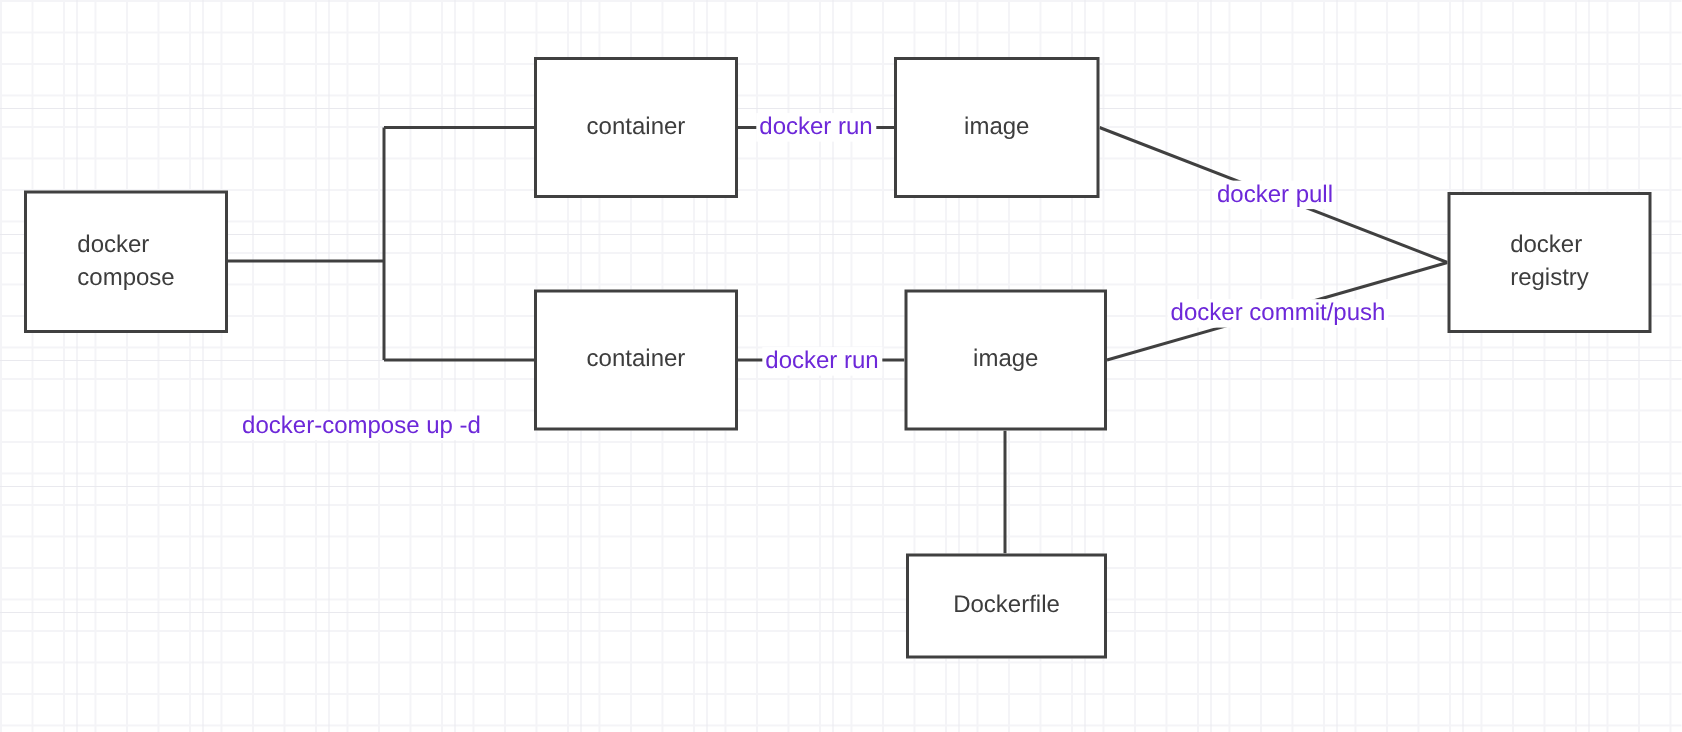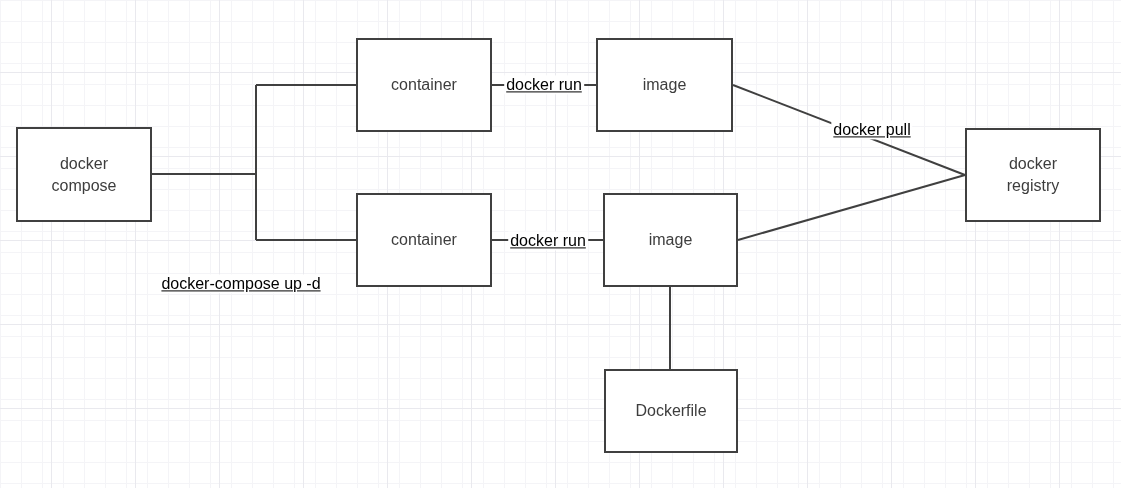--- a/index.html
+++ b/index.html
@@ -32,46 +32,44 @@
     background: #ffffff;
     border: 2px solid #404040;
     display: flex;
     align-items: center;
     justify-content: center;
   }
   .node-label {
     font-size: 16px;
     line-height: 1.35;
     color: #3d3d3d;
-    text-align: center;
     white-space: pre-line;
   }
   .edge-label {
     position: absolute;
     transform: translate(-50%, -50%);
     background: #ffffff;
     font-size: 16px;
-    color: #000000;
+    color: #6d28d9;
     white-space: nowrap;
     padding: 0 2px;
     line-height: 1.2;
-    text-decoration: underline;
   }
   
   #node-docker-compose   { left: 16px;  top: 127px; width: 136px; height: 95px; }
   #node-container-top    { left: 356px; top: 38px;  width: 136px; height: 94px; }
   #node-image-top        { left: 596px; top: 38px;  width: 137px; height: 94px; }
   #node-container-bottom { left: 356px; top: 193px; width: 136px; height: 94px; }
   #node-image-bottom     { left: 603px; top: 193px; width: 135px; height: 94px; }
   #node-docker-registry  { left: 965px; top: 128px; width: 136px; height: 94px; }
-  #node-dockerfile       { left: 604px; top: 369px; width: 134px; height: 84px; }
+  #node-dockerfile       { left: 604px; top: 369px; width: 134px; height: 70px; }
   
   #label-docker-run-top       { left: 544px; top: 85px;  }
   #label-docker-run-bottom    { left: 548px; top: 241px; }
-  #label-docker-pull          { left: 872px; top: 130px; }
+  #label-docker-pull          { left: 850px; top: 130px; }
   #label-docker-commit-push   { left: 852px; top: 209px; }
   #label-docker-compose-up    { left: 241px; top: 284px; }
   #label-docker-build         { left: 671px; top: 330px; }
 </style>
 </head>
 <body>
 
 <div class="canvas">
 
   <svg class="edges" viewBox="0 0 1121 488">
@@ -112,15 +110,16 @@
 registry</span>
   </div>
 
   <div class="node" id="node-dockerfile">
     <span class="node-label">Dockerfile</span>
   </div>
 
   <div class="edge-label" id="label-docker-run-top">docker run</div>
   <div class="edge-label" id="label-docker-run-bottom">docker run</div>
   <div class="edge-label" id="label-docker-pull">docker pull</div>
+  <div class="edge-label" id="label-docker-commit-push">docker commit/push</div>
   <div class="edge-label" id="label-docker-compose-up">docker-compose up -d</div>
 
 </div>
 
 </body></html>

